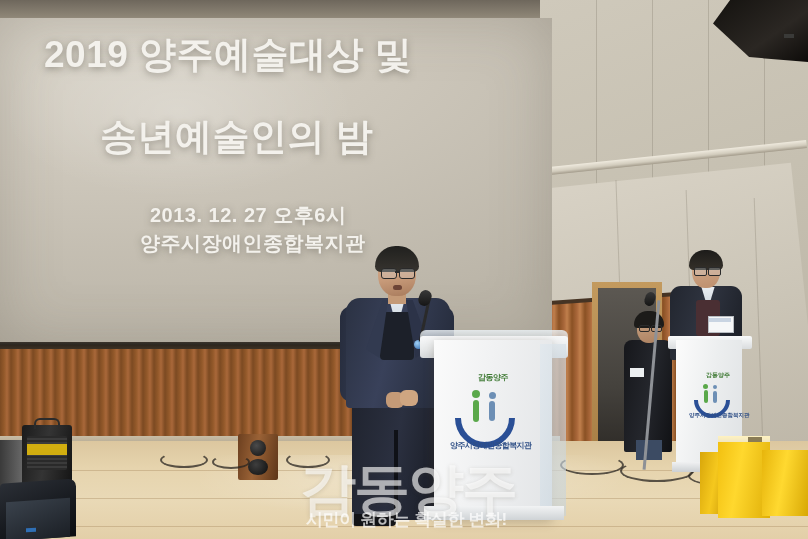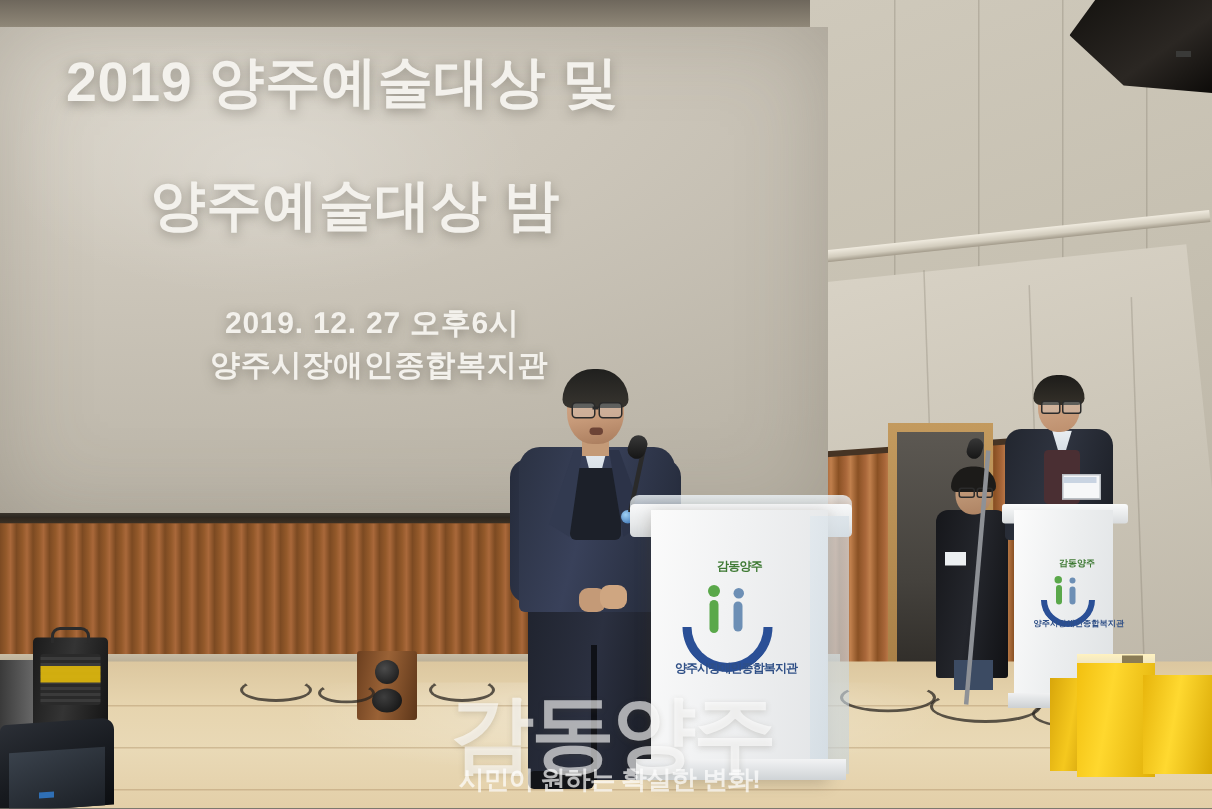--- a/index.html
+++ b/index.html
@@ -255,22 +255,22 @@
   <div class="abs" id="wood-right"></div>
 
   <div class="abs" id="door-frame"></div>
   <div class="abs" id="door-dark"></div>
 
   <div class="abs" id="screen"></div>
   <div class="abs" id="screen-glow"></div>
   <div class="abs" id="screen-edge"></div>
 
   <div class="abs slide-txt" id="slide-l1">2019 양주예술대상 및</div>
-  <div class="abs slide-txt" id="slide-l2">양주예술대상 밤</div>
-  <div class="abs slide-txt" id="slide-d1">2019. 12. 27 오후6시</div>
+  <div class="abs slide-txt" id="slide-l2">송년예술인의 밤</div>
+  <div class="abs slide-txt" id="slide-d1">2013. 12. 27 오후6시</div>
   <div class="abs slide-txt" id="slide-d2">양주시장애인종합복지관</div>
 
   <div class="abs" id="wood-band-top"></div>
   <div class="abs" id="wood-band"></div>
   <div class="abs" id="wood-base"></div>
 
   <div class="abs" id="floor"></div>
   <div class="abs" id="floor-sheen"></div>
   <div class="abs floor-line" style="left:0;top:470px;width:808px;"></div>
   <div class="abs floor-line" style="left:0;top:498px;width:808px;"></div>

